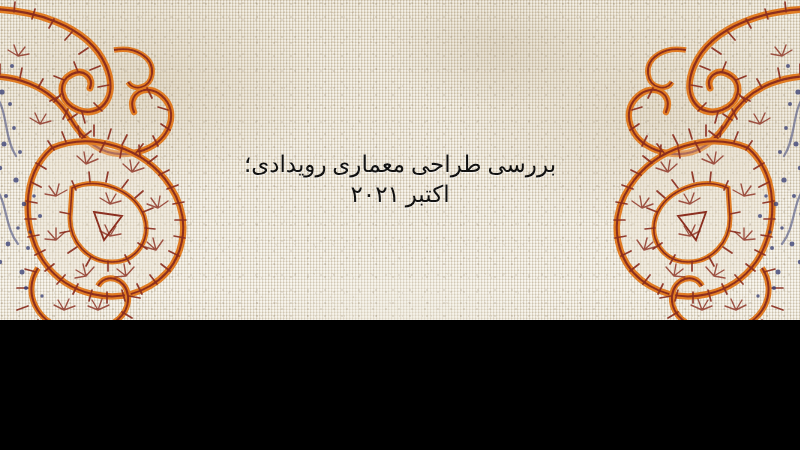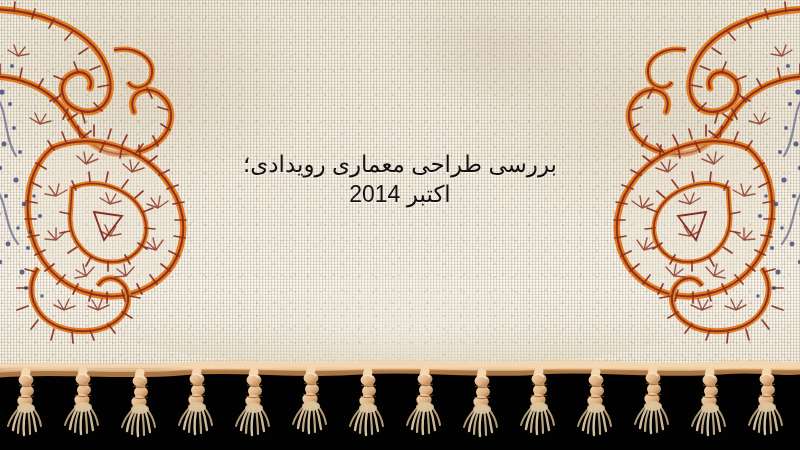--- a/index.html
+++ b/index.html
@@ -1,24 +1,24 @@
 <!DOCTYPE html>
 <html lang="fa" dir="rtl"><head>
 <meta charset="utf-8">
 <title>Persian Textile Event Banner</title>
 <style>
   html,body{margin:0;padding:0;background:#000;}
   *{box-sizing:border-box;}
 
   #stage{
     position:relative;
-    width:800px;height:450px;
+    width:800px;height:320px;
     overflow:hidden;
     background:#000000;
-    font-family:Liberation Sans, sans-serif;
+    font-family:Liberation Serif, serif;
   }
 
   
   .fabric{
     position:absolute;
     left:0;top:0;width:800px;height:392px;
     background-color:#e6ddc9;
     background-image:
       
       radial-gradient(ellipse 260px 150px at 18% 22%, rgba(198,180,148,.30), rgba(198,180,148,0) 70%),
@@ -285,21 +285,21 @@
       </g>
       <g stroke="#2b3470" stroke-width="2.2" fill="none" opacity=".5" stroke-linecap="round">
         <path d="M2 96 C 14 112, 10 138, 22 156"></path>
         <path d="M0 186 C 14 202, 10 226, 24 244"></path>
       </g>
     </svg>
   </div>
 
   <div class="title-block">
     <span class="ln">بررسی طراحی معماری رویدادی؛</span>
-    <span class="ln">اکتبر 2014</span>
+    <span class="ln">اکتبر ۲۰۲۱</span>
   </div>
 
   <div class="black-field"></div>
 
   <div class="fringe">
     <svg viewBox="0 0 800 90" xmlns="http://www.w3.org/2000/svg" aria-hidden="true">
       <defs>
         <linearGradient id="cordg" x1="0" y1="0" x2="0" y2="1">
           <stop offset="0%" stop-color="#f3d6b0"></stop>
           <stop offset="45%" stop-color="#e0b483"></stop>

